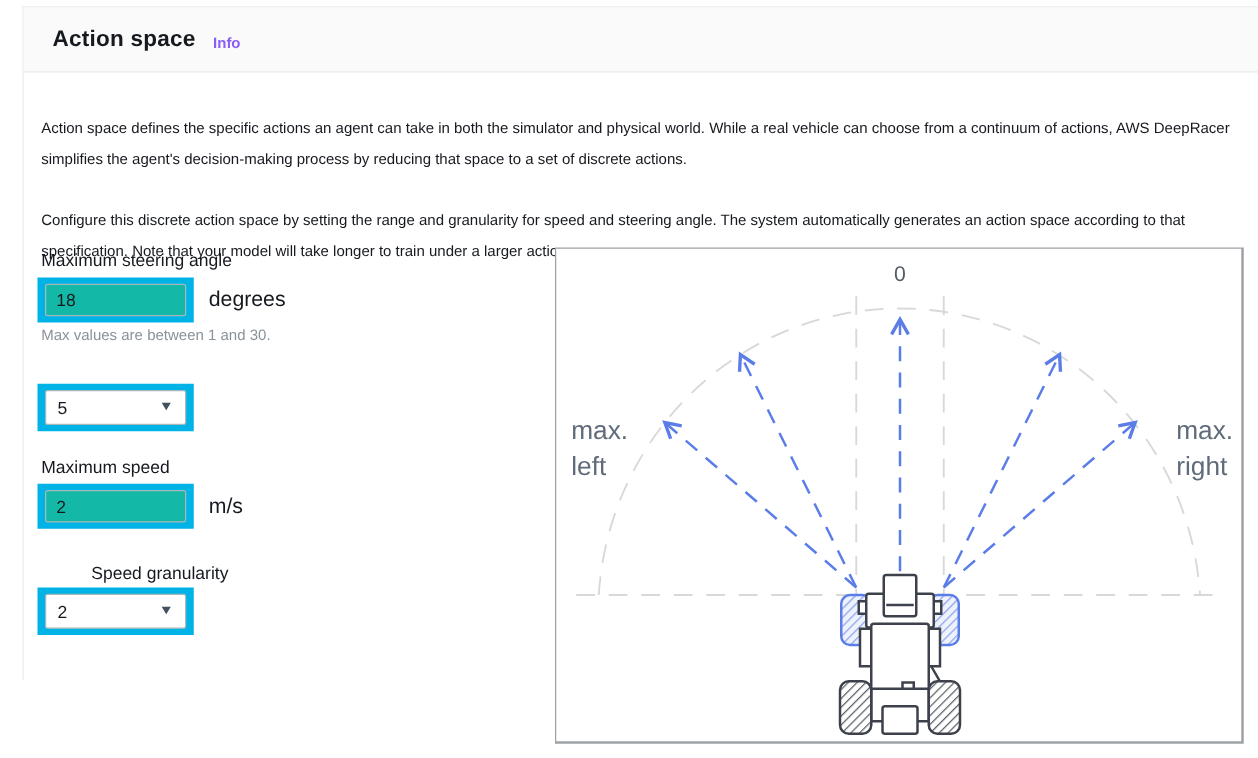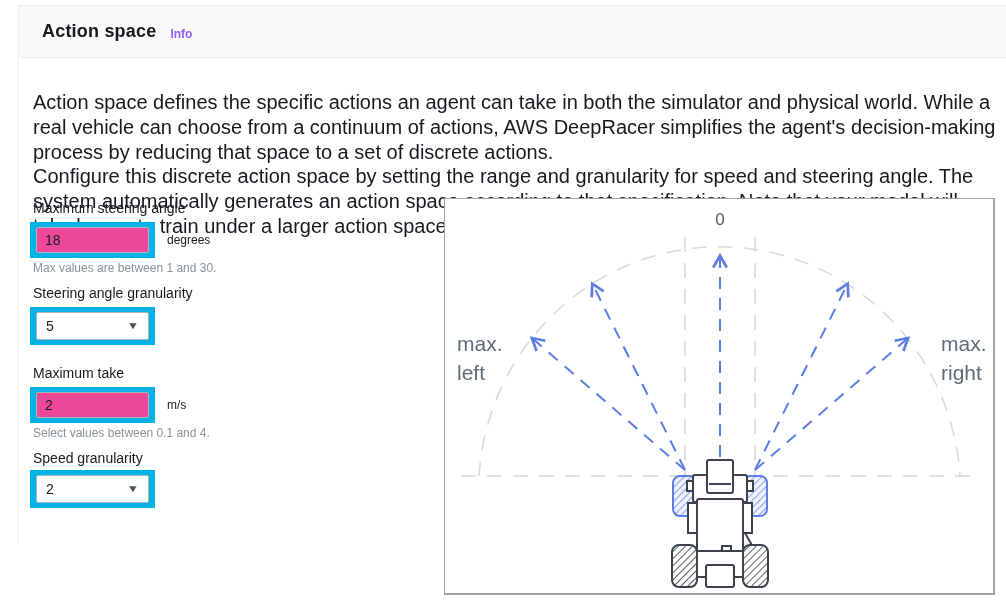--- a/index.html
+++ b/index.html
@@ -11,43 +11,43 @@
   }
   .card-header {
     position:absolute; left:0; top:0; right:0; height:52px;
     background:#fafafa; border-bottom:1px solid #eaeded;
     display:flex; align-items:center; padding-left:23px;
   }
   .card-title { font-size:18px; font-weight:700; color:#16191f; letter-spacing:.2px; }
   .info-link { margin-left:14px; font-size:12px; font-weight:700; color:#8b5cf6;
     text-decoration:none; cursor:pointer; position:relative; top:2px; }
   .para {
-    position:absolute; left:14px; width:966px; font-size:20px; line-height:25px; color:#16191f;
+    position:absolute; left:14px; width:966px; font-size:12px; line-height:25px; color:#16191f;
   }
   .p1 { top:84px; }
   .p2 { top:134px;margin-top:24px; }
   .form-area { position:absolute; left:14px; top:194px; width:400px; height:330px; }
   .field-label { position:absolute; font-size:14px; color:#16191f; }
   .helper { position:absolute; font-size:12px; color:#8a9299; }
   .row { position:absolute; display:flex; align-items:center; }
   .hl {
     background:#00b3e6; padding:5px 6px; display:inline-block;
   }
   .tx-input {
     width:113px; height:26px; border:1px solid #aab7b8; border-radius:2px;
-    background:#ec4899; font-family:"Liberation Sans",sans-serif; font-size:14px;
+    background:#14b8a6; font-family:"Liberation Sans",sans-serif; font-size:14px;
     color:#16191f; padding:0 8px; outline:none; display:block;
   }
   .sel {
     width:113px; height:28px; border:1px solid #aab7b8; border-radius:2px;
     background:#fff; display:flex; align-items:center; justify-content:space-between;
     padding:0 10px 0 9px; font-size:14px; color:#16191f; cursor:pointer;
   }
   .caret { font-size:10px; color:#42515f; line-height:1; transform:scaleX(1.25); }
-  .unit { font-size:12px; color:#16191f; margin-left:12px; }
+  .unit { font-size:17px; color:#16191f; margin-left:12px; }
   .diagram-box {
     position:absolute; left:425px; top:192px; width:551px; height:397px;
     background:#fff; border:1px solid #9da2a6; border-bottom-width:2px; border-right-width:2px;
   }
   svg text { font-family:"Liberation Sans", sans-serif; }
 </style>
 </head>
 <body>
 
 <div class="card">
@@ -64,40 +64,38 @@
 
     <div class="field-label" style="top:0;">Maximum steering angle</div>
     <div class="row" style="top:22px; left:-3px;">
       <span class="hl">
         <input class="tx-input" type="text" value="18" style="">
       </span>
       <span class="unit">degrees</span>
     </div>
     <div class="helper" style="top:61px;text-align:right;">Max values are between 1 and 30.</div>
 
-    <div class="field-label" style="top:85px;">Steering angle granularity</div>
     <div class="row" style="top:107px; left:-3px;">
       <span class="hl">
         <span class="sel">
           <span>5</span>
           <span class="caret">▼</span>
         </span>
       </span>
     </div>
 
-    <div class="field-label" style="top:165px;">Maximum take</div>
+    <div class="field-label" style="top:165px;">Maximum speed</div>
     <div class="row" style="top:187px; left:-3px;">
       <span class="hl">
         <input class="tx-input" type="text" value="2" style="">
       </span>
       <span class="unit">m/s</span>
     </div>
-    <div class="helper" style="top:226px;">Select values between 0.1 and 4.</div>
 
-    <div class="field-label" style="top:250px;">Speed granularity</div>
+    <div class="field-label" style="top:250px;margin-left:40px;">Speed granularity</div>
     <div class="row" style="top:270px; left:-3px;">
       <span class="hl">
         <span class="sel">
           <span>2</span>
           <span class="caret">▼</span>
         </span>
       </span>
     </div>
 
   </div>

